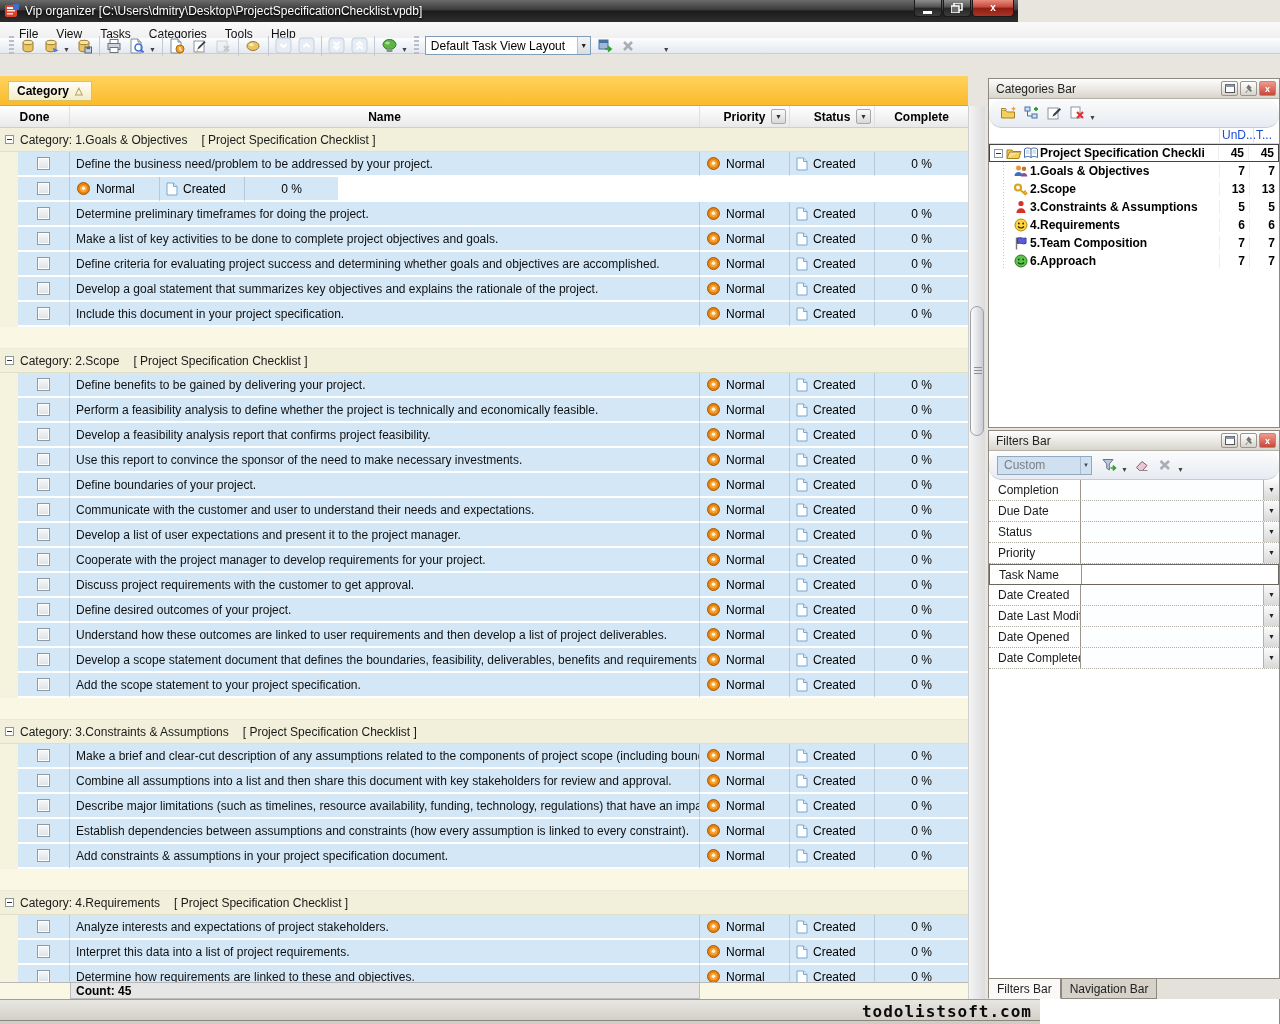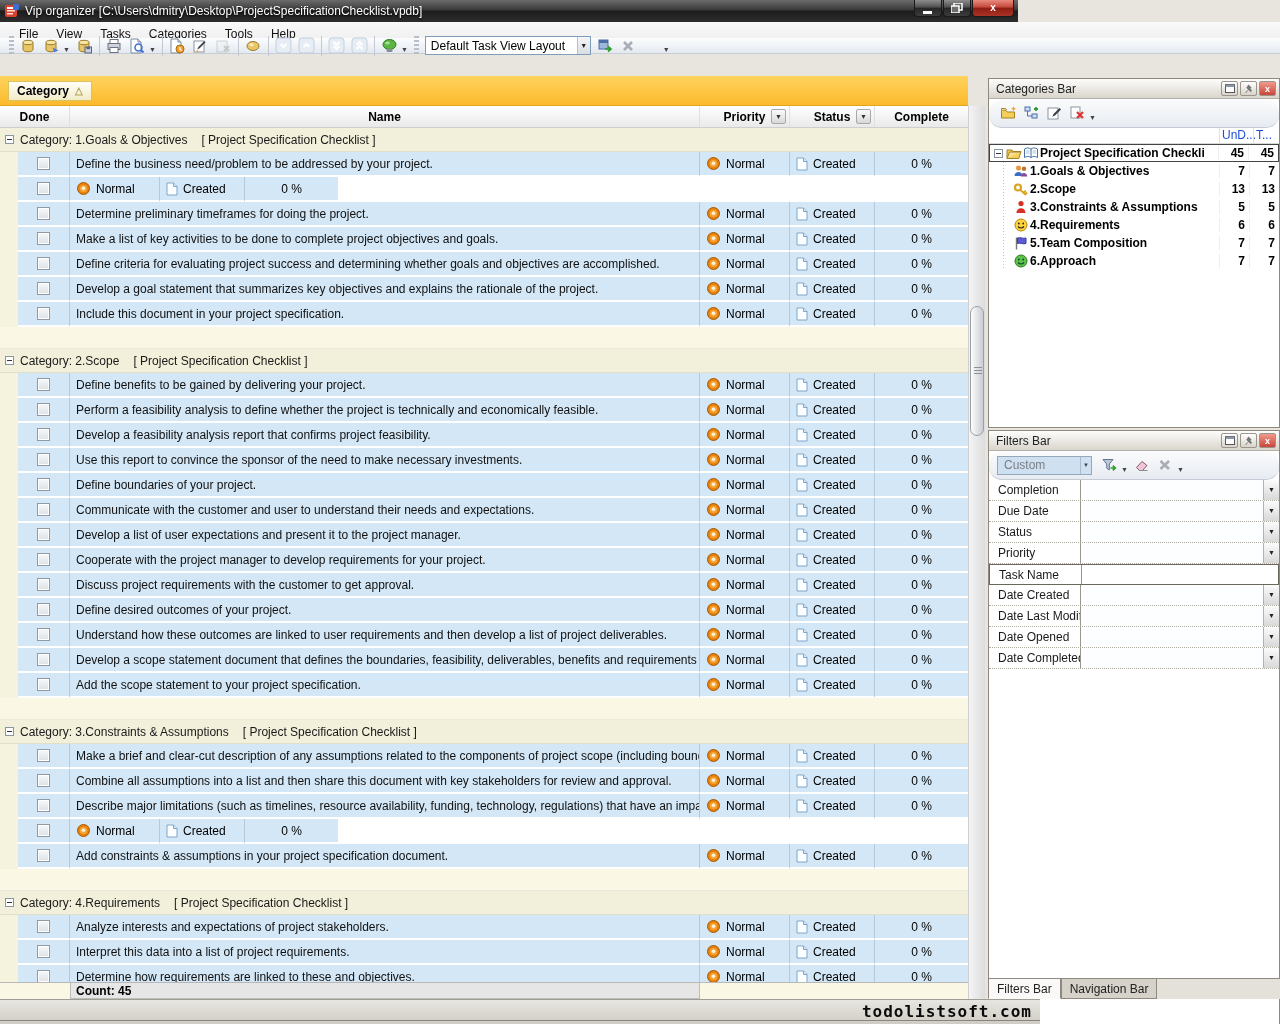--- a/index.html
+++ b/index.html
@@ -981,20 +981,21 @@
           </span>
           <span>Created</span>
         </div>
         <div class="t-cell t-complete">0 %</div>
       </div>
       <div class="task-row">
         <div class="t-indent"></div>
         <div class="t-cell t-done">
           <div class="checkbox"></div>
         </div>
+        <div class="t-cell t-name">Establish dependencies between assumptions and constraints (how every assumption is linked to every constraint).</div>
         <div class="t-cell t-priority">
           <span>
             <svg width="13" height="13">
               <circle cx="6.5" cy="6.5" r="6" fill="#e8820c" stroke="#a85a00"></circle>
               <circle cx="6.5" cy="6.5" r="3.6" fill="#f6a83c"></circle>
               <circle cx="6.5" cy="6.2" r="1.7" fill="#fff4e0"></circle>
             </svg>
           </span>
           <span>Normal</span>
         </div>

